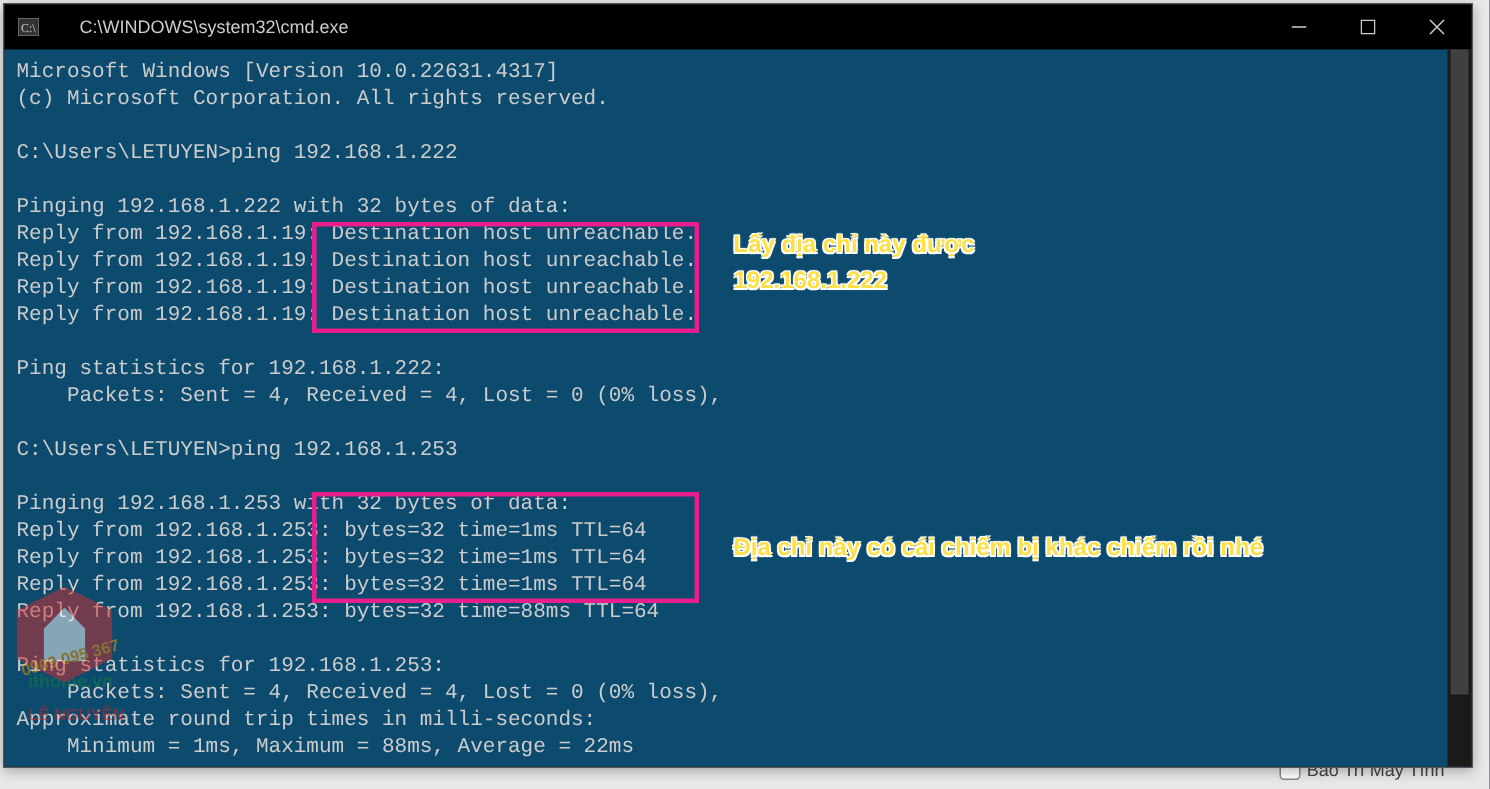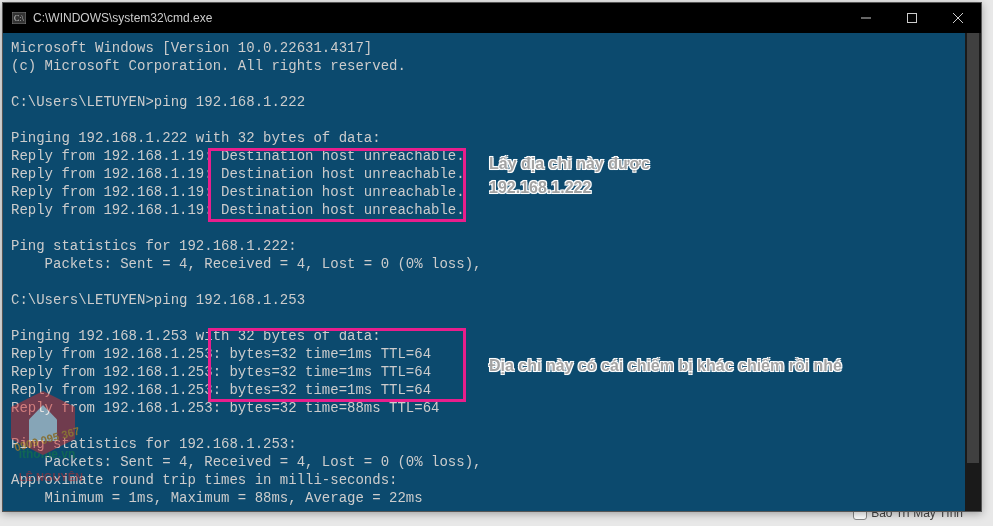--- a/index.html
+++ b/index.html
@@ -35,20 +35,21 @@
 .titlebar .icon {
   width: 16px;
   height: 16px;
   margin: 0 6px 0 8px;
   display: flex;
   align-items: center;
   justify-content: center;
 }
 .titlebar .title {
   flex: 1;
+  margin-left: 20px;
 }
 .titlebar .btns {
   display: flex;
 }
 .titlebar .btn {
   width: 46px;
   height: 30px;
   display: flex;
   align-items: center;
   justify-content: center;
@@ -68,21 +69,21 @@
 }
 .line { white-space: pre; }
 .hl-box {
   position: absolute;
   border: 3px solid #e91e8c;
   background: transparent;
   pointer-events: none;
 }
 .annot {
   position: absolute;
-  color: #a3a3a3;
+  color: #fde047;
   font-family: "Segoe UI", Arial, sans-serif;
   font-size: 16px;
   font-weight: bold;
   text-shadow: -1px -1px 0 #fff, 1px -1px 0 #fff, -1px 1px 0 #fff, 1px 1px 0 #fff, 0 0 2px #fff;
   pointer-events: none;
   white-space: nowrap;
 }
 .scrollbar {
   position: absolute;
   right: 0;

